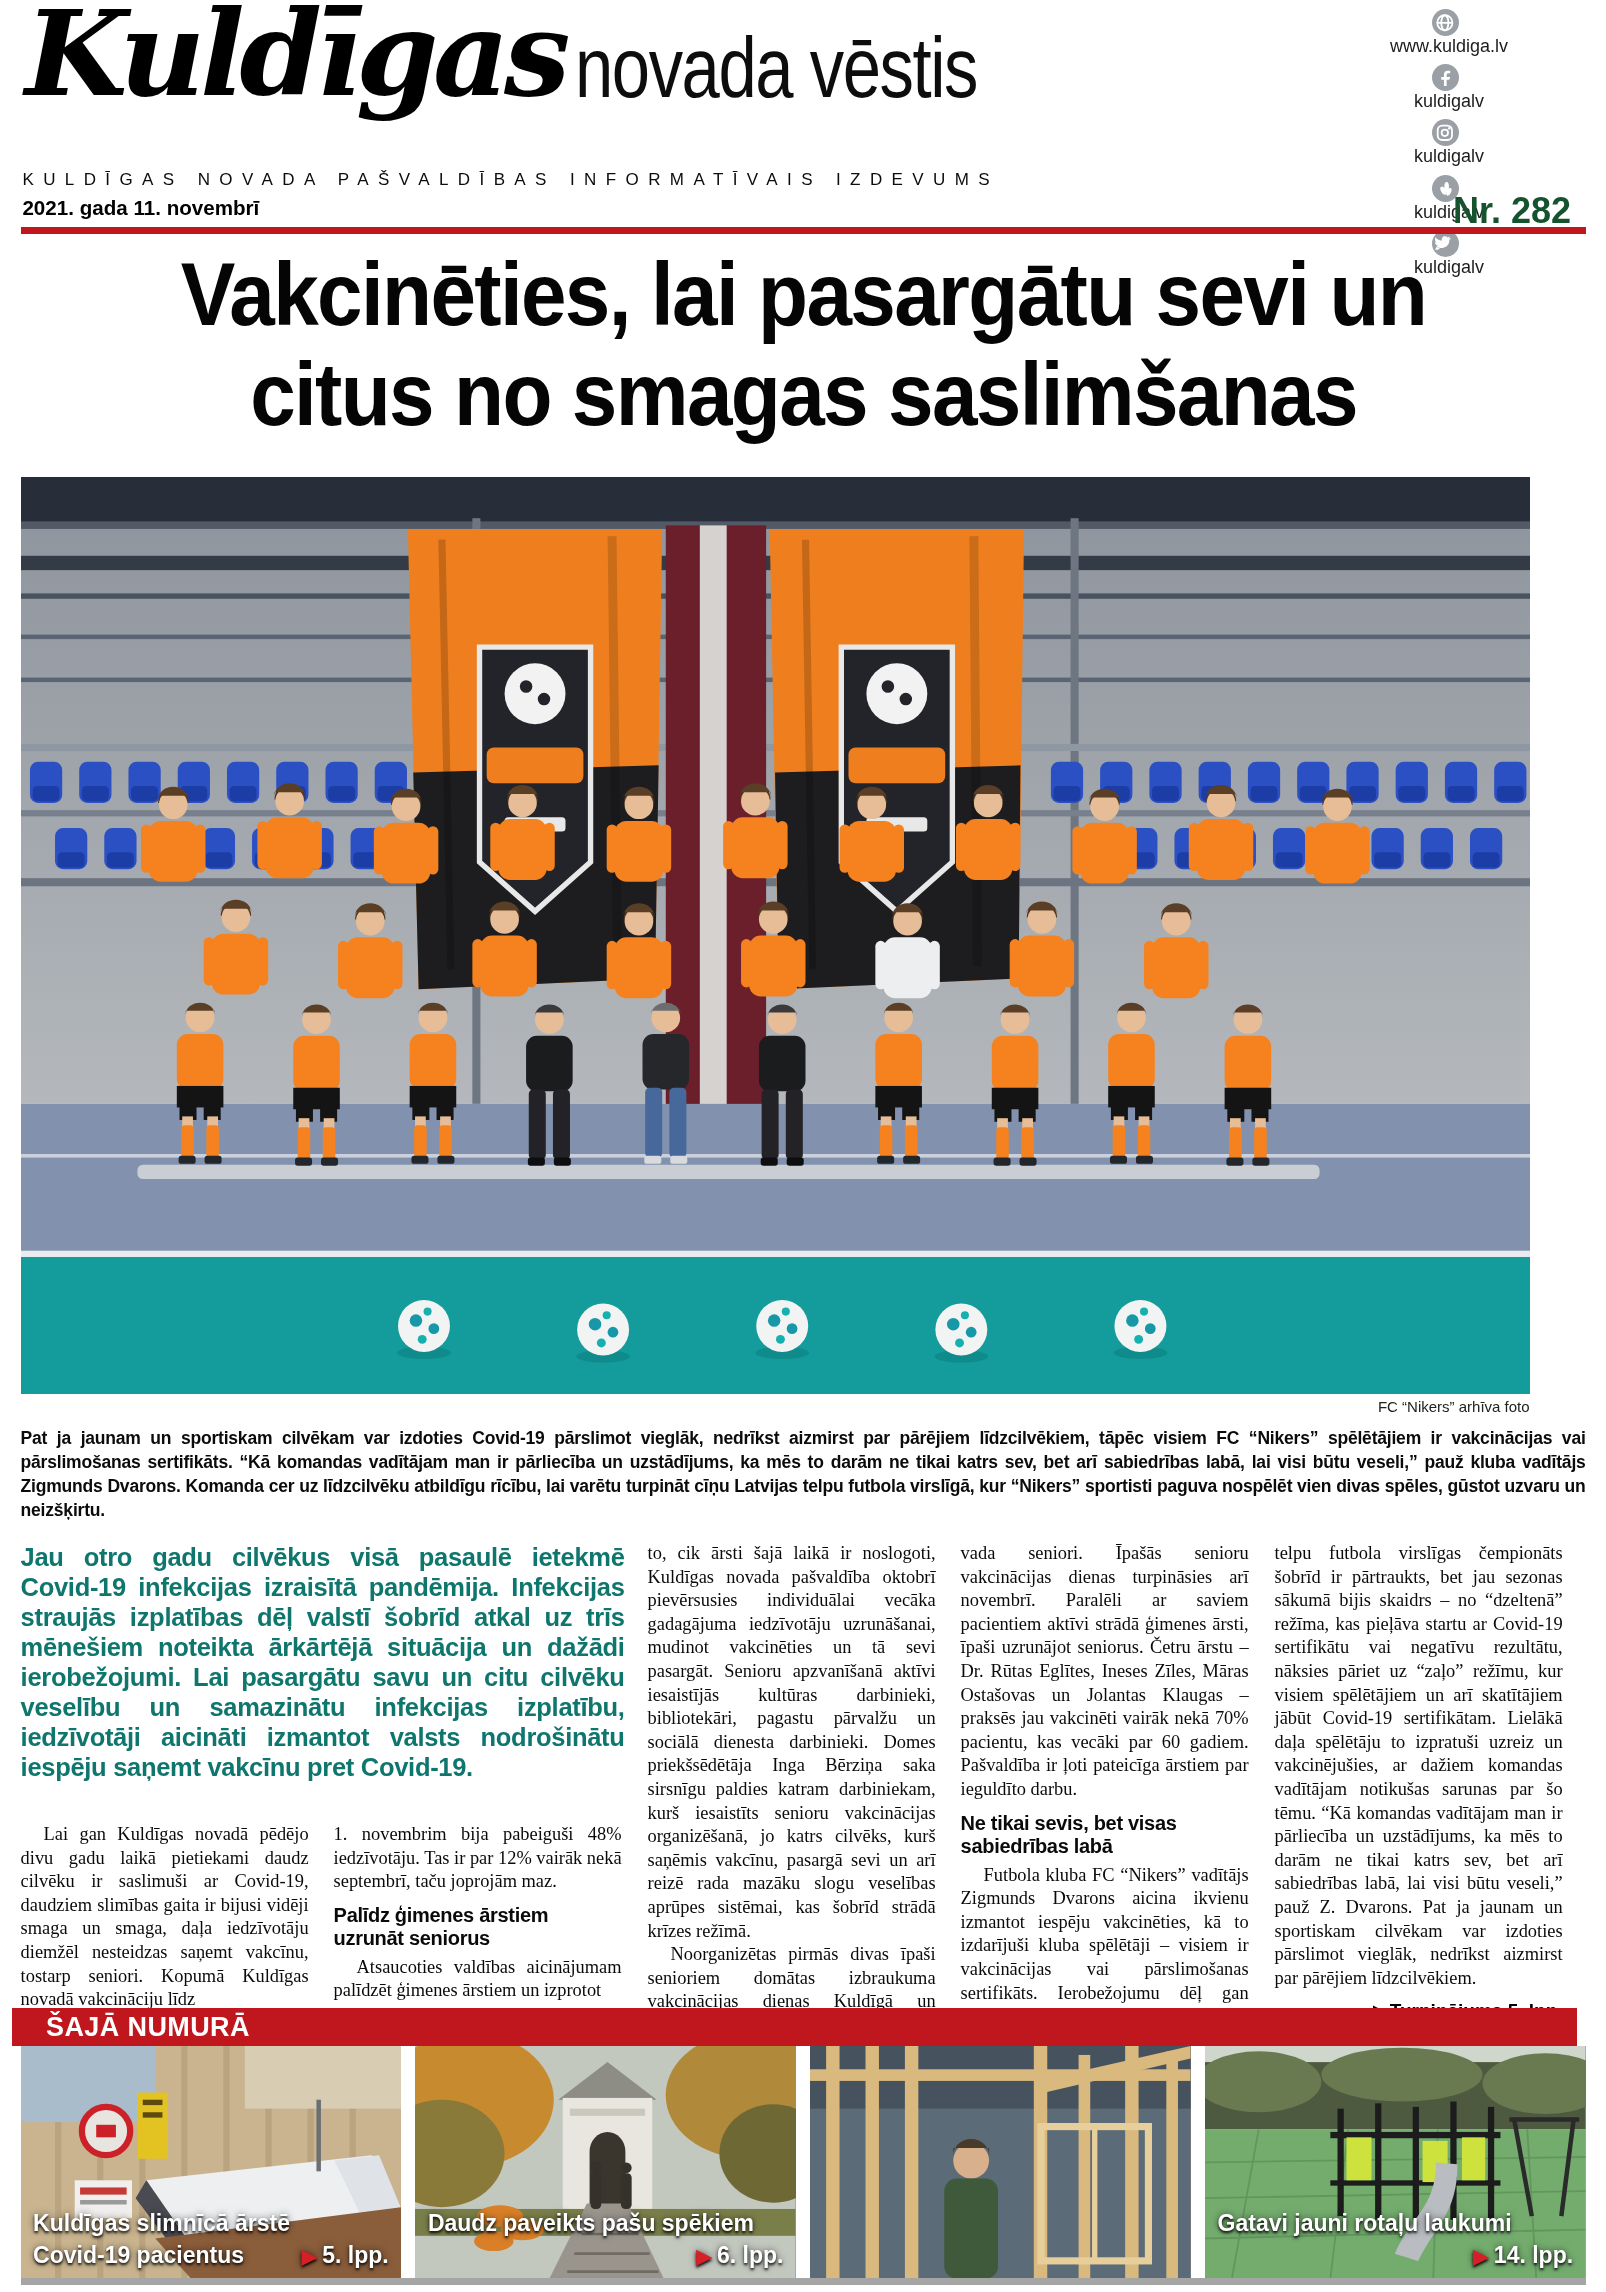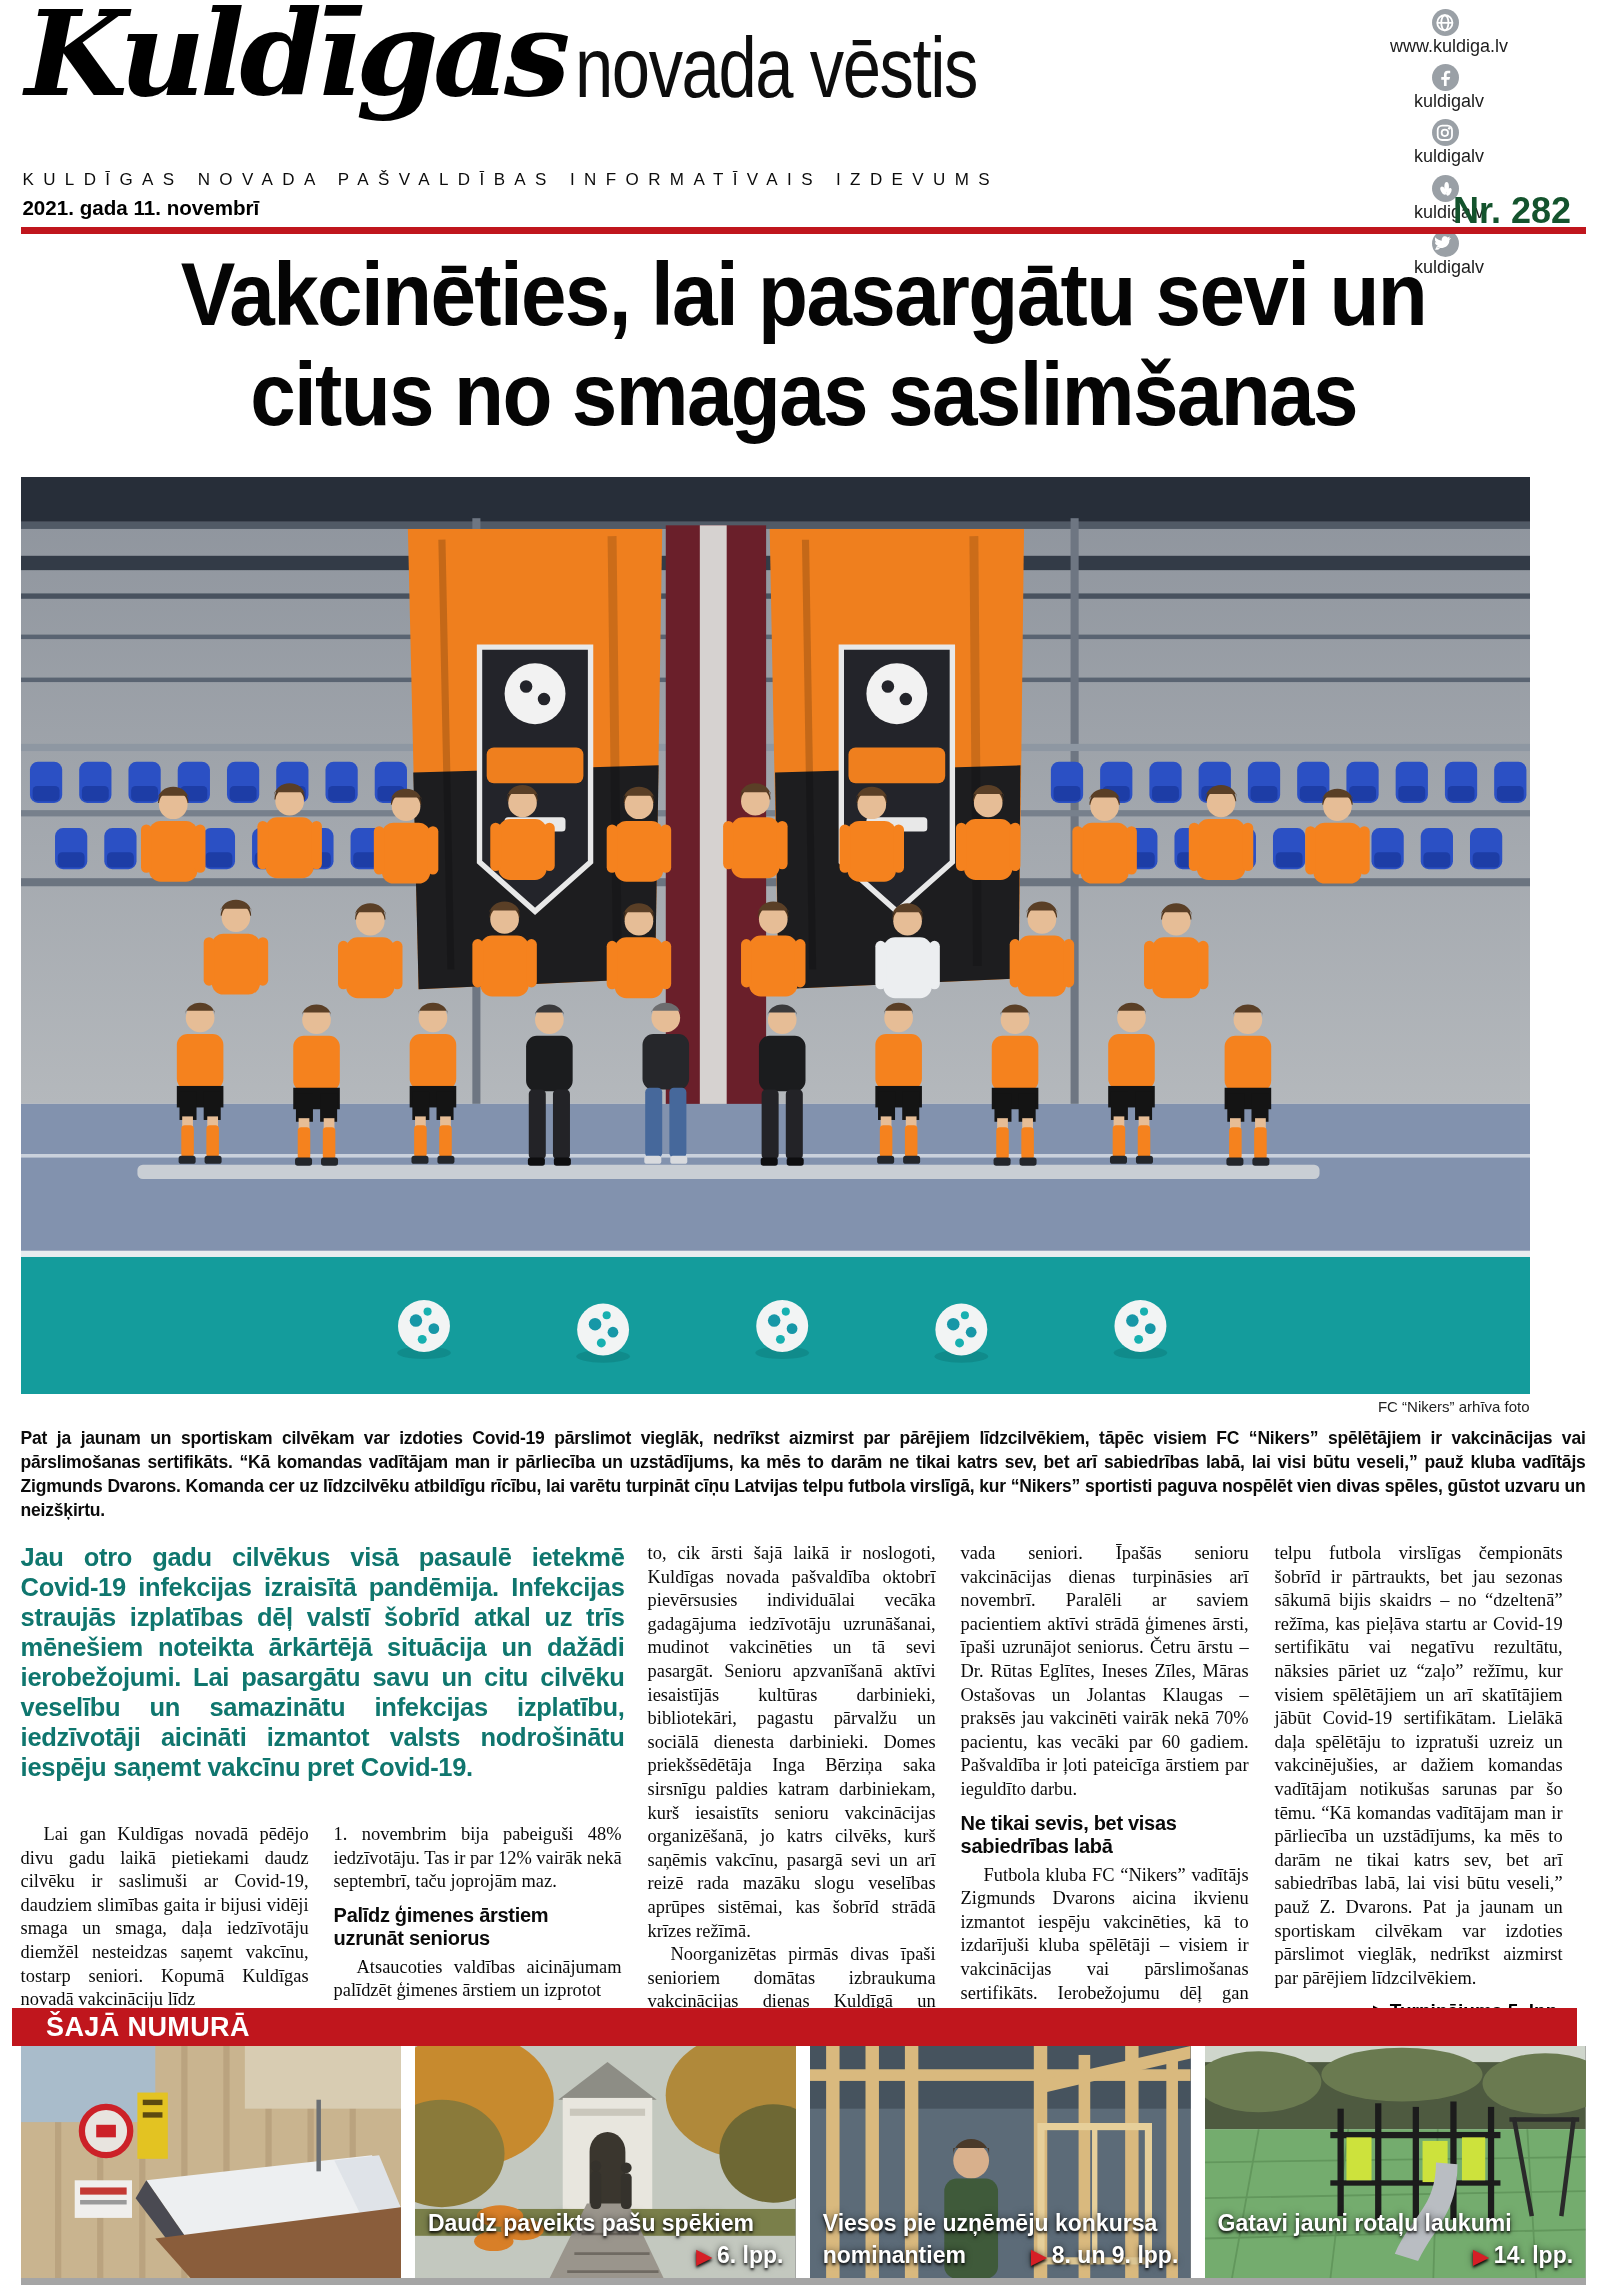--- a/index.html
+++ b/index.html
@@ -398,20 +398,27 @@
           <rect x="136" y="74" width="22" height="6" fill="#5c4a10"></rect>
         <rect x="60" y="150" width="64" height="42" fill="#f0efed"></rect>
         <rect x="66" y="158" width="52" height="8" fill="#c43a34"></rect>
           <rect x="66" y="172" width="52" height="5" fill="#9a9a9a"></rect>
         <polygon points="140,150 392,122 424,180 185,215" fill="#edeff1"></polygon>
         <polygon points="140,150 185,215 175,232 128,170" fill="#4a4a52"></polygon>
         <polygon points="350,128 400,122 424,180 380,190" fill="#dfe3e8"></polygon>
         <polygon points="150,215 425,180 425,260 190,260" fill="#8a5d3b"></polygon>
         <rect x="330" y="60" width="5" height="80" fill="#6a6f74"></rect>
       </svg>
+      <div class="cap">
+        <div>Kuldīgas slimnīcā ārstē</div>
+        <div class="cap-line2">
+          <span>Covid-19 pacientus</span>
+          <span class="pref"><span class="tri">▶</span><span>5. lpp.</span></span>
+        </div>
+      </div>
     </div>
 
     <div class="thumb">
       <svg viewBox="0 0 425 260" preserveAspectRatio="none">
         <rect width="425" height="260" fill="#c3c8bf"></rect>
         <ellipse cx="60" cy="60" rx="95" ry="75" fill="#c78a2e"></ellipse>
         <ellipse cx="30" cy="120" rx="70" ry="60" fill="#8a7a3a"></ellipse>
         <ellipse cx="370" cy="55" rx="90" ry="70" fill="#b0893a"></ellipse>
         <ellipse cx="400" cy="120" rx="60" ry="55" fill="#6e6834"></ellipse>
         <polygon points="160,60 270,60 215,18" fill="#8d8d85"></polygon>
@@ -460,27 +467,20 @@
             <rect x="398" y="6" width="13" height="254"></rect>
           <rect x="0" y="26" width="425" height="13"></rect>
           <polygon points="250,40 425,0 425,14 254,54"></polygon>
         </g>
         <rect x="258" y="90" width="120" height="150" fill="none" stroke="#e6cf9a" stroke-width="8"></rect>
         <line x1="318" y1="90" x2="318" y2="240" stroke="#e6cf9a" stroke-width="6"></line>
         <circle cx="180" cy="128" r="20" fill="#d8b08c"></circle>
         <path d="M160,122 a20,18 0 0 1 40,0 l0,-8 -40,0 z" fill="#4a3a2a"></path>
         <rect x="150" y="148" width="60" height="112" rx="14" fill="#3f5a3a"></rect>
       </svg>
-      <div class="cap">
-        <div>Viesos pie uzņēmēju konkursa</div>
-        <div class="cap-line2">
-          <span>nominantiem</span>
-          <span class="pref"><span class="tri">▶</span><span>8. un 9.  lpp.</span></span>
-        </div>
-      </div>
     </div>
 
     <div class="thumb">
       <svg viewBox="0 0 425 260" preserveAspectRatio="none">
         <rect width="425" height="260" fill="#cfd6cc"></rect>
         <rect x="0" y="18" width="425" height="75" fill="#4e5a40"></rect>
         <g fill="#6a7a50">
             <ellipse cx="60" cy="40" rx="70" ry="34"></ellipse>
             <ellipse cx="220" cy="32" rx="90" ry="30"></ellipse>
             <ellipse cx="380" cy="42" rx="70" ry="34"></ellipse>

